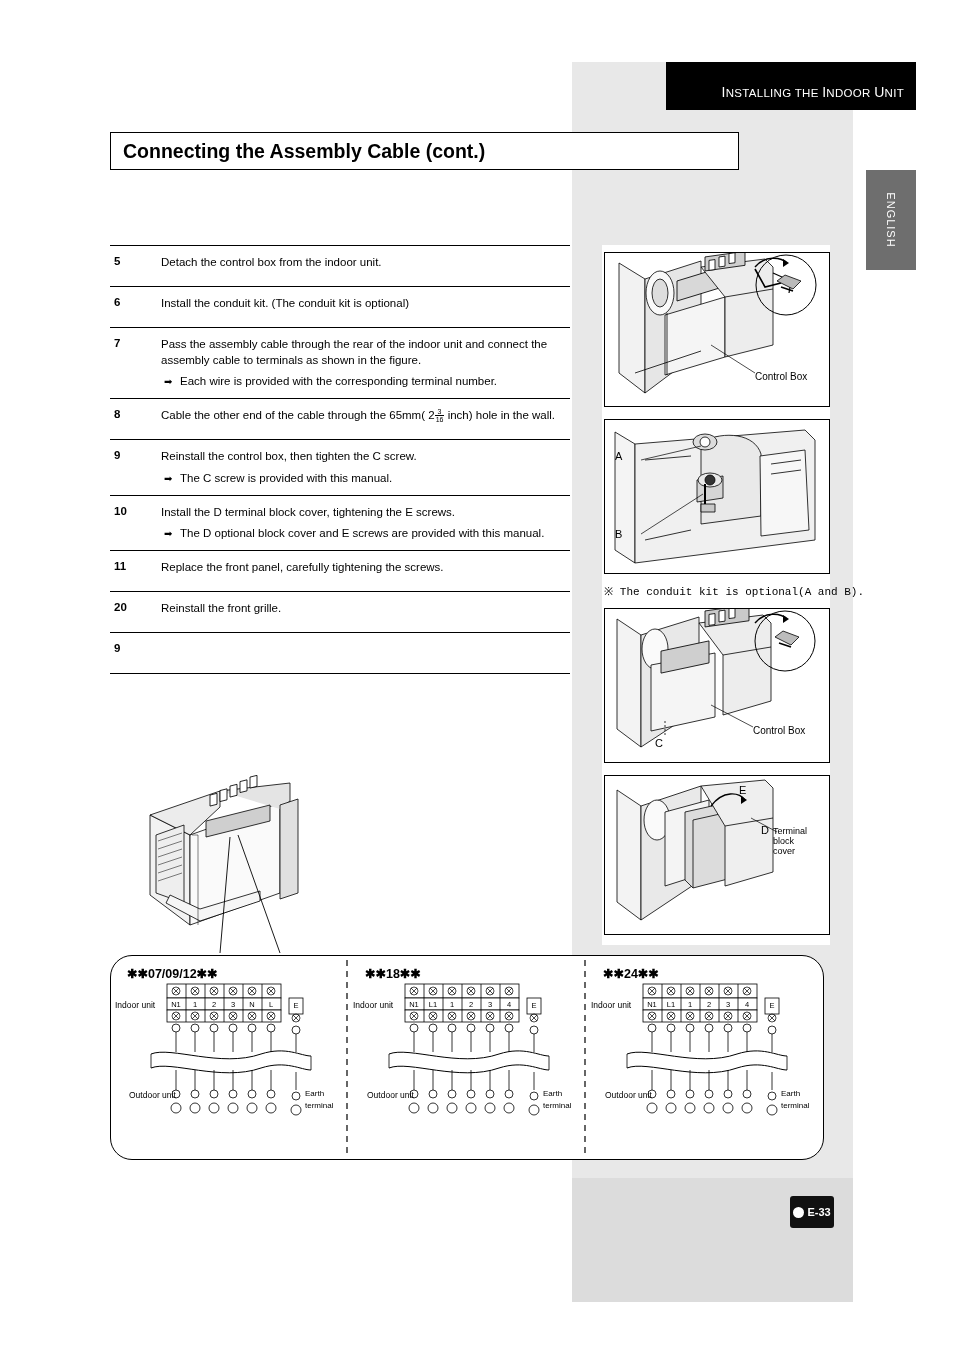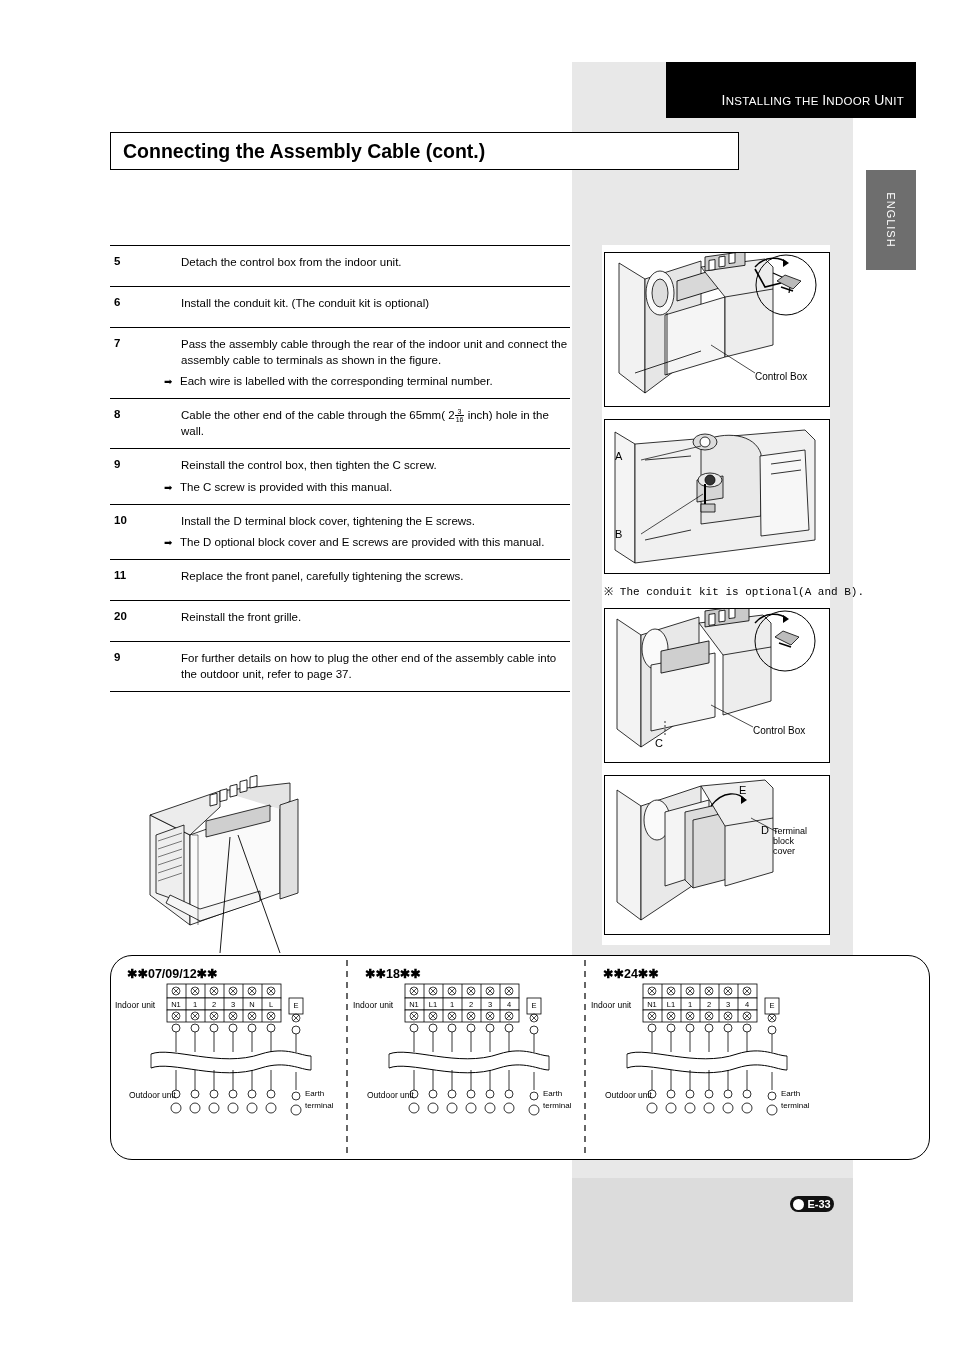--- a/index.html
+++ b/index.html
@@ -17,21 +17,21 @@
     background:#e8e8e8;
   }
   .grey-bottom{
     position:absolute;left:572px;top:1178px;width:281px;height:124px;
     background:#dcdcdc;
   }
   .white-col{
     position:absolute;left:602px;top:245px;width:228px;height:700px;background:#ffffff;
   }
   .header-black{
-    position:absolute;left:666px;top:62px;width:250px;height:56px;
+    position:absolute;left:666px;top:62px;width:250px;height:48px;
     background:#000;color:#fff;
   }
   .header-black .ttl{
     position:absolute;right:12px;bottom:10px;
     font-size:11.5px;letter-spacing:.3px;white-space:nowrap;
   }
   .header-black .ttl .cap{font-size:14px;}
   .english-tab{
     position:absolute;left:866px;top:170px;width:50px;height:100px;
     background:#6e6e6e;color:#fff;
@@ -57,47 +57,47 @@
   }
   .rule{height:1px;background:#000;width:100%;}
   .step{
     position:relative;padding:9px 0 9px 0;min-height:22px;
   }
   .step .num{
     position:absolute;left:4px;top:9px;width:26px;
     font-size:11.5px;font-weight:bold;
   }
   .step .txt{
-    margin-left:62px;font-size:11.5px;line-height:15.5px;padding-left:9px;
+    margin-left:42px;font-size:11.5px;line-height:15.5px;padding-left:9px;
   }
   .sub{
     margin-left:70px;margin-top:6px;font-size:11.5px;line-height:15px;
     position:relative;
   }
   .sub .arrow{position:absolute;left:-16px;top:0;font-size:10px;}
   .frac{display:inline-block;vertical-align:-3px;text-align:center;font-size:7px;line-height:7px;}
   .frac .n{display:block;border-bottom:1px solid #000;padding:0 1px;}
   .frac .d{display:block;padding:0 1px;}
   
   .fig{
     position:absolute;left:604px;width:226px;
     border:1px solid #000;background:#fff;box-sizing:border-box;
   }
   .fig svg{display:block;}
   .capnote{
     position:absolute;left:604px;font-size:11px;font-family:Liberation Mono, monospace;
   }
   
   .wirebox{
-    position:absolute;left:110px;top:955px;width:820px;height:205px;
+    position:absolute;left:110px;top:955px;width:714px;height:205px;
     border:1.5px solid #000;border-radius:22px;background:#fff;box-sizing:border-box;
   }
   
   .pagenum{
-    position:absolute;left:790px;top:1196px;width:44px;height:16px;border-radius:8px;
+    position:absolute;left:790px;top:1196px;width:44px;height:32px;border-radius:3px;
     background:#111;color:#fff;font-size:11px;font-weight:bold;
     display:flex;align-items:center;justify-content:center;
   }
   
   .bigfig{position:absolute;left:130px;top:775px;width:290px;height:175px;}
 </style>
 </head>
 <body>
 
 <div class="grey-right"></div>
@@ -131,21 +131,21 @@
     <div class="num">6</div>
     <div class="txt">Install the conduit kit. (The conduit kit is optional)</div>
   </div>
   <div class="rule"></div>
 
   <div class="step">
     <div class="num">7</div>
     <div class="txt">Pass the assembly cable through the rear of the indoor unit and connect the assembly cable to terminals as shown in the figure.</div>
     <div class="sub">
       <span class="arrow">➡</span>
-      <span>Each wire is labelled with the corresponding terminal number.</span>
+      <span>Each wire is provided with the corresponding terminal number.</span>
     </div>
   </div>
   <div class="rule"></div>
 
   <div class="step">
     <div class="num">8</div>
     <div class="txt">
       <span>Cable the other end of the cable through the 65mm(</span>
       <span>2</span><span class="frac"><span class="n">3</span><span class="d">16</span></span>
       <span>inch) hole in the wall.</span>
@@ -180,21 +180,20 @@
   <div class="rule"></div>
 
   <div class="step">
     <div class="num">20</div>
     <div class="txt">Reinstall the front grille.</div>
   </div>
   <div class="rule"></div>
 
   <div class="step">
     <div class="num">9</div>
-    <div class="txt">For further details on how to plug the other end of the assembly cable into the outdoor unit, refer to page 37.</div>
   </div>
   <div class="rule"></div>
 </div>
 
 <div class="fig" style="top:252px;height:155px;">
   <svg width="224" height="153" viewBox="0 0 224 153">
     <rect x="0" y="0" width="224" height="153" fill="#fff"></rect>
     <g stroke="#000" fill="none" stroke-width="0.8">
       <path d="M14 10 L14 120 L40 140 L40 26 Z" fill="#f2f2f2"></path>
       <path d="M40 26 L96 8 L96 98 L40 140 Z" fill="#e6e6e6"></path>

